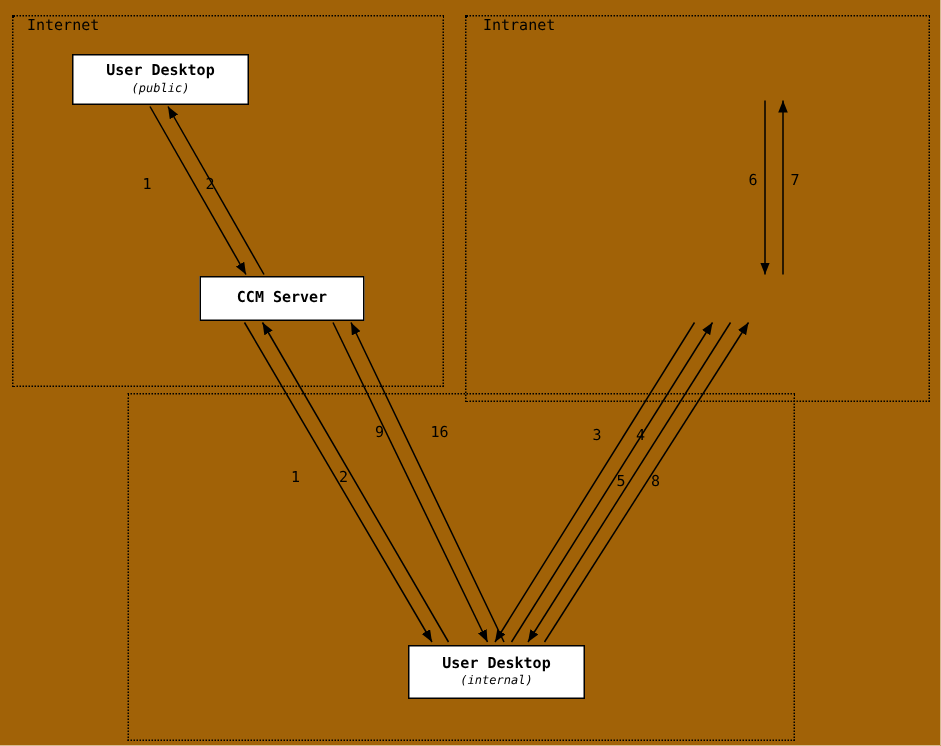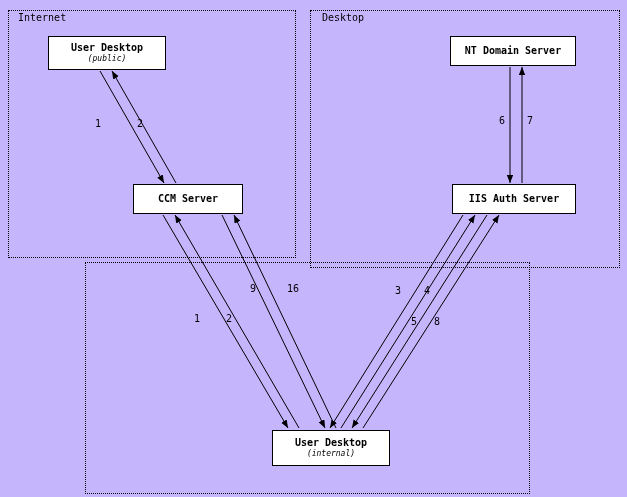--- a/index.html
+++ b/index.html
@@ -4,21 +4,21 @@
 <style>
   html, body {
     margin: 0;
     padding: 0;
     background: #ffffff;
   }
   #canvas {
     position: relative;
     width: 627px;
     height: 497px;
-    background: #c4b5fd;
+    background: #a16207;
     font-family: "DejaVu Sans Mono", monospace;
     overflow: hidden;
   }
   .zone {
     position: absolute;
     border: 1px dotted #000000;
     box-sizing: border-box;
   }
   .zone-label {
     position: absolute;
@@ -74,21 +74,21 @@
 </style>
 </head>
 <body>
 
 <div id="canvas">
 
   <div class="zone" style="left:8px; top:10px; width:288px; height:248px;"></div>
   <div class="zone-label" style="left:18px; top:12px;">Internet</div>
 
   <div class="zone" style="left:310px; top:10px; width:310px; height:258px;"></div>
-  <div class="zone-label" style="left:322px; top:12px;">Desktop</div>
+  <div class="zone-label" style="left:322px; top:12px;">Intranet</div>
 
   <div class="zone" style="left:85px; top:262px; width:445px; height:232px;"></div>
 
   <svg id="wires" viewBox="0 0 627 497">
     <defs>
       <marker id="arrow" markerWidth="9" markerHeight="9" refX="8" refY="3.2" orient="auto" markerUnits="userSpaceOnUse">
         <path d="M0,0 L8,3.2 L0,6.4 z" fill="#000000"></path>
       </marker>
     </defs>
     <g stroke="#000000" stroke-width="1" fill="none">
@@ -115,27 +115,21 @@
 
   <div class="node" style="left:48px; top:36px; width:118px; height:34px;">
     <span class="node-title">User Desktop</span>
     <span class="node-sub">(public)</span>
   </div>
 
   <div class="node" style="left:133px; top:184px; width:110px; height:30px;">
     <span class="node-title">CCM Server</span>
   </div>
 
-  <div class="node" style="left:450px; top:36px; width:126px; height:30px;">
-    <span class="node-title">NT Domain Server</span>
-  </div>
 
-  <div class="node" style="left:452px; top:184px; width:124px; height:30px;">
-    <span class="node-title">IIS Auth Server</span>
-  </div>
 
   <div class="node" style="left:272px; top:430px; width:118px; height:36px;">
     <span class="node-title">User Desktop</span>
     <span class="node-sub">(internal)</span>
   </div>
 
   <div class="edge-label" style="left:95px; top:118px;">1</div>
   <div class="edge-label" style="left:137px; top:118px;">2</div>
   <div class="edge-label" style="left:499px; top:115px;">6</div>
   <div class="edge-label" style="left:527px; top:115px;">7</div>

